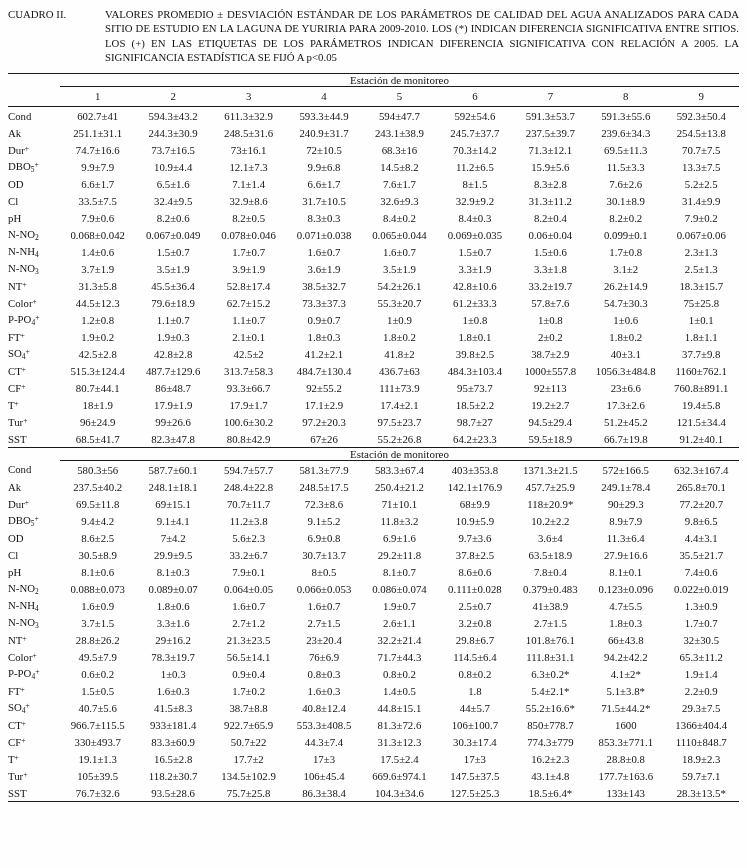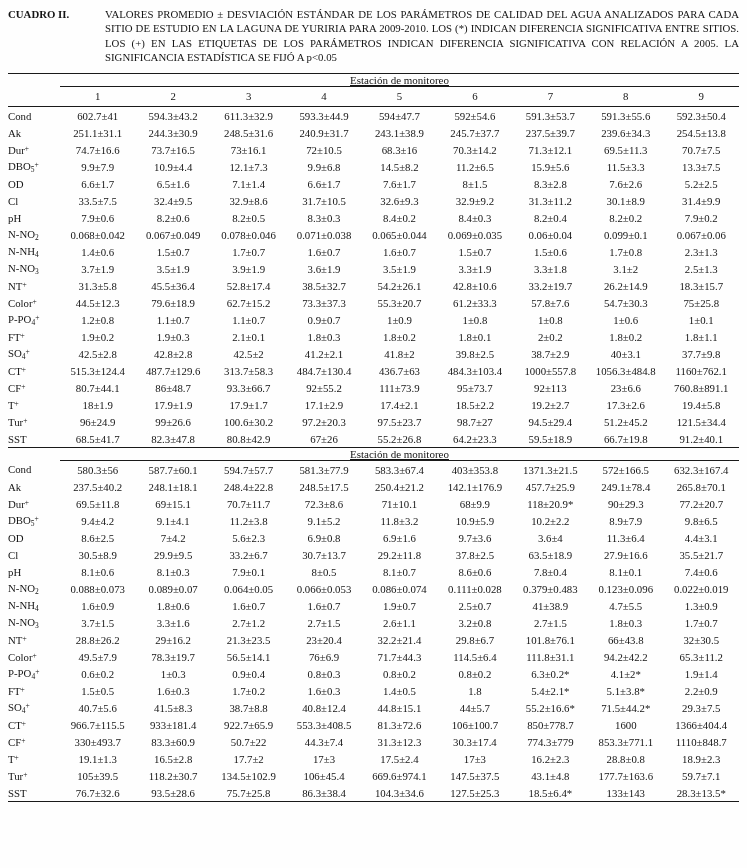--- a/index.html
+++ b/index.html
@@ -5,37 +5,37 @@
   html,body{margin:0;padding:0;background:#fefefe;}
   body{
     width:747px;height:868px;overflow:hidden;
     font-family:"Liberation Serif","DejaVu Serif",serif;
     color:#141414;
   }
   .page{padding:7px 8px 0 8px;}
 
   
   .caption{display:flex;font-size:10.8px;line-height:1.32;margin-bottom:9px;}
-  .cap-label{font-weight:bold;flex:0 0 97px;white-space:nowrap;}
+  .cap-label{font-weight:normal;flex:0 0 97px;white-space:nowrap;}
   .cap-text{flex:1;text-align:justify;}
 
   
   table.data-table{
     width:100%;border-collapse:collapse;table-layout:fixed;
     font-size:10.8px;
   }
   table.data-table th,table.data-table td{
     padding:0;font-weight:normal;white-space:nowrap;
   }
   #t1{border-top:1.2px solid #1a1a1a;border-bottom:1.2px solid #1a1a1a;}
   #t2{border-bottom:1.2px solid #1a1a1a;margin-top:0;}
   th.pcol{width:52px;}
   th.group{
     text-align:center;border-bottom:1px solid #1a1a1a;
-    padding:3px 0 1px 0;font-size:11px;text-decoration:underline;
+    padding:3px 0 1px 0;font-size:11px;
   }
   tr.numrow{border-bottom:1px solid #1a1a1a;}
   tr.numrow th{text-align:center;padding:3px 0 4px 0;}
   tbody th.param{text-align:left;height:17px;}
   tbody td{text-align:center;height:17px;}
   sub{font-size:7.5px;vertical-align:-2px;}
   sup{font-size:7.5px;vertical-align:3px;}
 </style>
 </head>
 <body>

